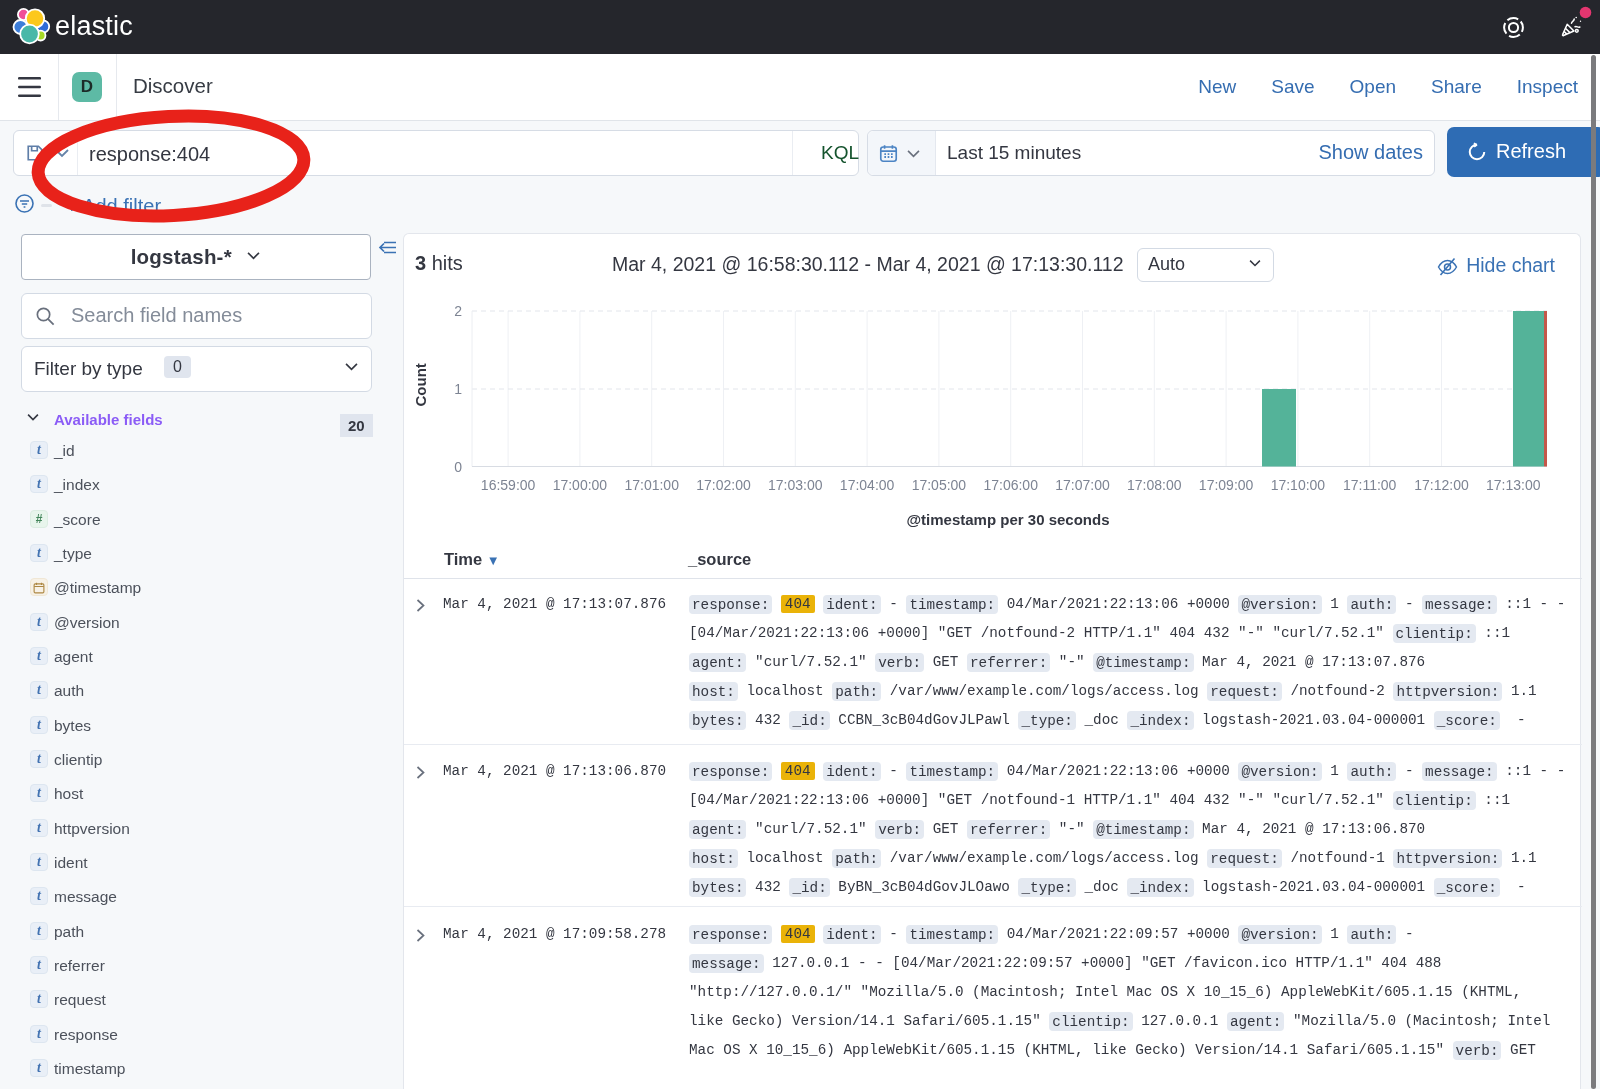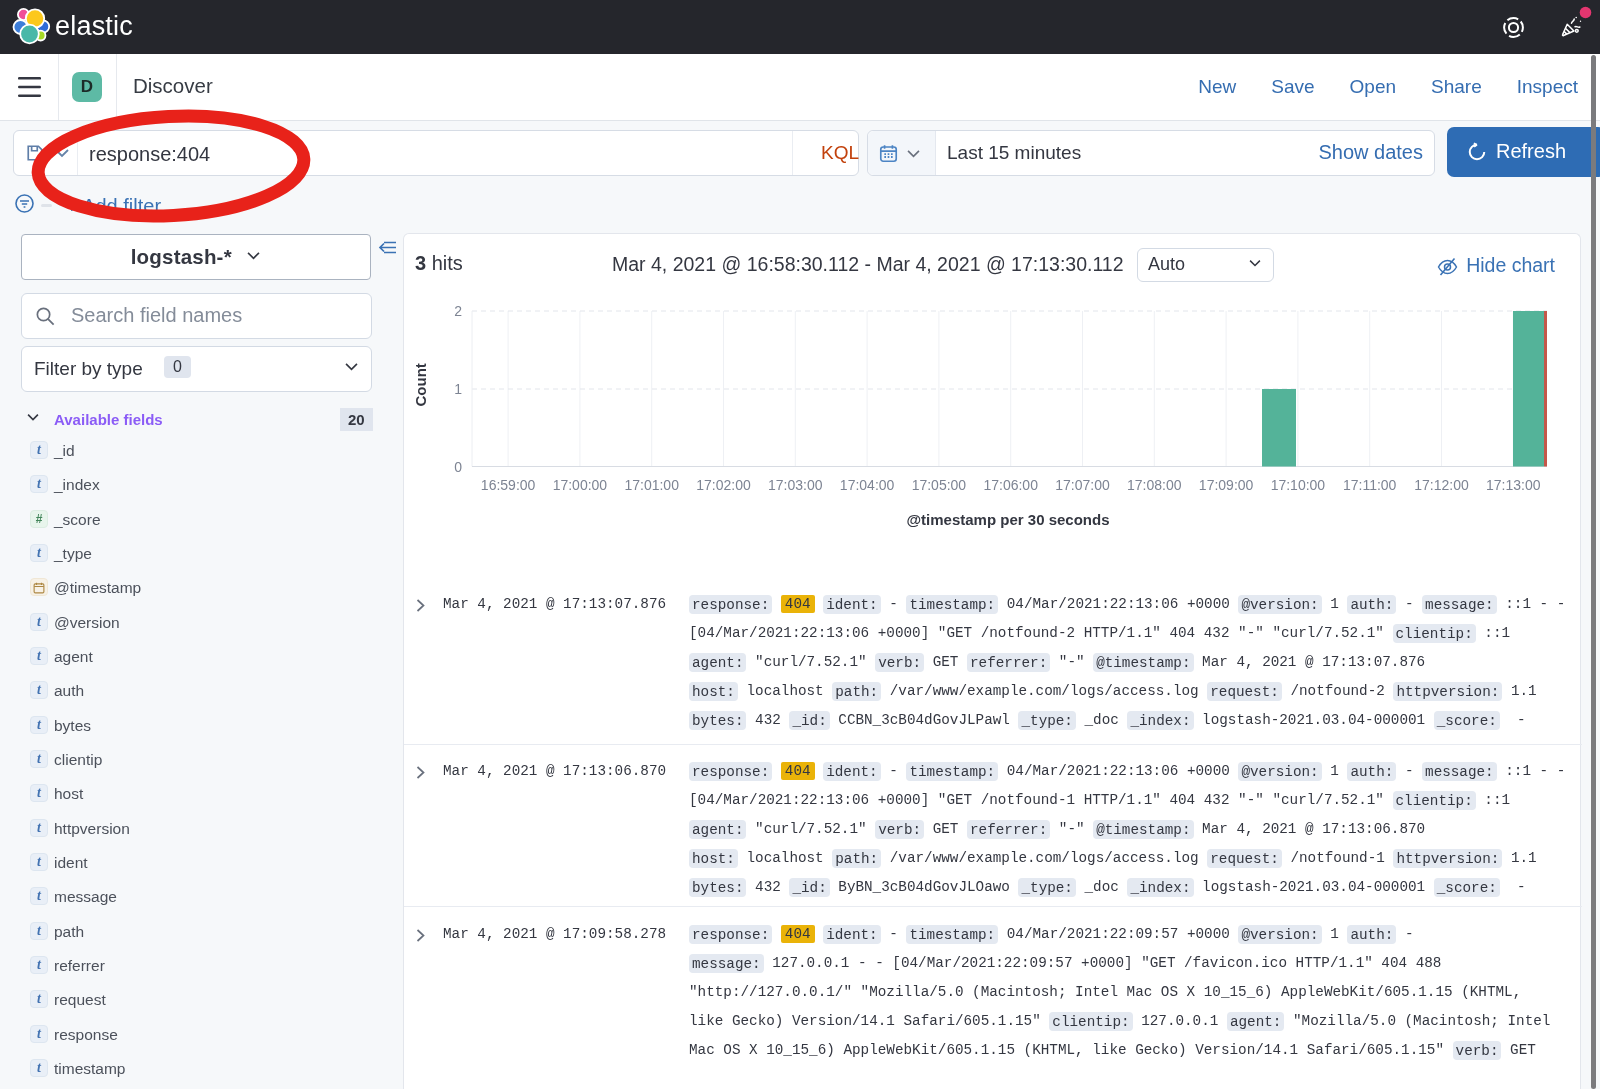--- a/index.html
+++ b/index.html
@@ -19,21 +19,21 @@
 .vsep { position:absolute; top:0; width:1px; height:66px; background:#e6e9ee; }
 #dbadge { position:absolute; left:72px; top:18px; width:30px; height:30px; border-radius:7px; background:#5dbaa5; color:#1c2b28; font-weight:bold; font-size:17px; text-align:center; line-height:30px; }
 #crumb { position:absolute; left:133px; top:20px; font-size:20.5px; color:#373c44; }
 #navlinks { position:absolute; right:22px; top:22px; font-size:19px; color:#356db1; }
 #navlinks span { margin-left:35px; }
 
 #qstrip { position:absolute; left:0; top:121px; width:1600px; height:101px; background:#f6f8fa; }
 #qbox { position:absolute; left:13px; top:9px; width:846px; height:46px; background:#fff; border:1px solid #d6dce5; border-radius:6px; }
 #qprep { position:absolute; left:0; top:0; width:64px; height:44px; border-right:1px solid #eaedf2; }
 #qtext { position:absolute; left:75px; top:12px; font-size:20px; color:#343741; }
-#kql { position:absolute; right:0; top:0; width:66px; height:44px; border-left:1px solid #eaedf2; color:#c2410c; font-size:19px; text-align:center; line-height:44px;padding-left:28px; }
+#kql { position:absolute; right:0; top:0; width:66px; height:44px; border-left:1px solid #eaedf2; color:#14532d; font-size:19px; text-align:center; line-height:44px;padding-left:28px; }
 #dpick { position:absolute; left:867px; top:9px; width:568px; height:46px; background:#fff; border:1px solid #d6dce5; border-radius:6px; }
 #dprep { position:absolute; left:0; top:0; width:68px; height:44px; background:#f3f6fa; border-right:1px solid #e4e8ef; border-radius:6px 0 0 6px; }
 #dtext { position:absolute; left:79px; top:11px; font-size:19px; color:#343741; }
 #showdates { position:absolute; right:11px; top:10px; font-size:20px; color:#356db1; }
 #refresh { position:absolute; left:1447px; top:6px; width:158px; height:50px; background:#2e6cb4; border-radius:7px; color:#fff; font-size:18px; }
 #refresh span { position:absolute; left:49px; top:13px; font-size:20px; }
 #refresh svg { position:absolute; left:20px; top:15px; }
 #addfilter { position:absolute; left:0px; top:73px; width:400px; height:28px; }
 #addfilter .txt { position:absolute; left:66px; top:1px; color:#3a72b4; font-size:20px; }
 #addfilter .dash { position:absolute; left:41px; top:10px; width:11px; height:3px; background:#dfe3e9; border-radius:2px; }
@@ -46,21 +46,21 @@
 #collapse { position:absolute; left:378px; top:18px; }
 #fsearch { position:absolute; left:21px; top:71px; width:351px; height:46px; background:#fff; border:1px solid #d3dae4; border-radius:6px; }
 #fsearch .ph { position:absolute; left:49px; top:10px; color:#848c99; font-size:20px; }
 #fsearch svg { position:absolute; left:13px; top:12px; }
 #ftype { position:absolute; left:21px; top:124px; width:351px; height:46px; background:#fff; border:1px solid #d3dae4; border-radius:6px; font-size:19px; }
 #ftype .lbl { position:absolute; left:12px; top:11px; }
 #ftype .cnt { position:absolute; left:142px; top:9px; background:#e0e5ee; border-radius:4px; padding:2px 9px; font-size:16px; color:#343741; }
 #ftype svg { position:absolute; right:12px; top:15px; }
 #avail { position:absolute; left:0; top:186px; width:403px; height:30px; }
 #avail .lbl { position:absolute; left:54px; top:3px; font-weight:bold; font-size:15px; color:#8b5cf6; }
-#avail .cnt { position:absolute; left:340px; top:0px; background:#e0e5ee; border-radius:0; padding:3px 8px; font-weight:bold; font-size:15px; color:#343741; }
+#avail .cnt { position:absolute; left:340px; top:6px; background:#e0e5ee; border-radius:0; padding:3px 8px; font-weight:bold; font-size:15px; color:#343741; }
 #avail svg { position:absolute; left:26px; top:5px; }
 .frow { position:absolute; left:30px; width:360px; height:24px; }
 .frow .nm { position:absolute; left:24px; top:1px; font-size:15.5px; color:#4c515b; }
 .tok { position:absolute; left:0; top:0; width:18px; height:18px; border-radius:4px; text-align:center; }
 .tok.t { background:#e9eff7; border:1px solid #dde6f0; color:#4373b2; font-family:"Liberation Serif",serif; font-style:italic; font-weight:bold; font-size:14px; line-height:16px; }
 .tok.n { background:#e8f5ec; border:1px solid #dcede2; color:#42855a; font-weight:bold; font-size:12px; line-height:16px; }
 .tok.d { background:#f7f1e6; border:1px solid #f0e7d5; }
 
 #panel { position:absolute; left:403px; top:233px; width:1178px; height:856px; background:#fff; border:1px solid #e3e6ec; border-radius:6px 6px 0 0; border-bottom:none; }
 #hits { position:absolute; left:11px; top:18px; font-size:20px; }
@@ -347,20 +347,24 @@
       <text x="678.5" y="196" text-anchor="middle" font-size="14" fill="#7d8493">17:07:00</text>
       <text x="750.3" y="196" text-anchor="middle" font-size="14" fill="#7d8493">17:08:00</text>
       <text x="822.1" y="196" text-anchor="middle" font-size="14" fill="#7d8493">17:09:00</text>
       <text x="893.9" y="196" text-anchor="middle" font-size="14" fill="#7d8493">17:10:00</text>
       <text x="965.6999999999999" y="196" text-anchor="middle" font-size="14" fill="#7d8493">17:11:00</text>
       <text x="1037.5" y="196" text-anchor="middle" font-size="14" fill="#7d8493">17:12:00</text>
       <text x="1109.3" y="196" text-anchor="middle" font-size="14" fill="#7d8493">17:13:00</text>
     </svg>
   <div id="count">Count</div>
   <div id="xlabel">@timestamp per 30 seconds</div>
+  <div id="thead">
+    <div class="time">Time <span class="arr">▼</span></div>
+    <div class="src">_source</div>
+  </div>
   <div id="rows">
       <div class="row" style="top:357px">
         <svg class="exp" width="11" height="17" viewBox="0 0 11 17" fill="none" stroke="#69707d" stroke-width="1.7">
           <path d="M2.5 3 l6 5.5 -6 5.5"></path>
         </svg>
         <div class="tm">Mar 4, 2021 @ 17:13:07.876</div>
         <div class="rline" style="top:5px"><span class="b f0">response:</span> <mark>404</mark> <span class="b">ident:</span> - <span class="b">timestamp:</span> 04/Mar/2021:22:13:06 +0000 <span class="b">@version:</span> 1 <span class="b">auth:</span> - <span class="b">message:</span> ::1 - -</div>
         <div class="rline" style="top:34px">[04/Mar/2021:22:13:06 +0000] "GET /notfound-2 HTTP/1.1" 404 432 "-" "curl/7.52.1" <span class="b">clientip:</span> ::1</div>
         <div class="rline" style="top:63px"><span class="b f0">agent:</span> "curl/7.52.1" <span class="b">verb:</span> GET <span class="b">referrer:</span> "-" <span class="b">@timestamp:</span> Mar 4, 2021 @ 17:13:07.876</div>
         <div class="rline" style="top:92px"><span class="b f0">host:</span> localhost <span class="b">path:</span> /var/www/example.com/logs/access.log <span class="b">request:</span> /notfound-2 <span class="b">httpversion:</span> 1.1</div>

